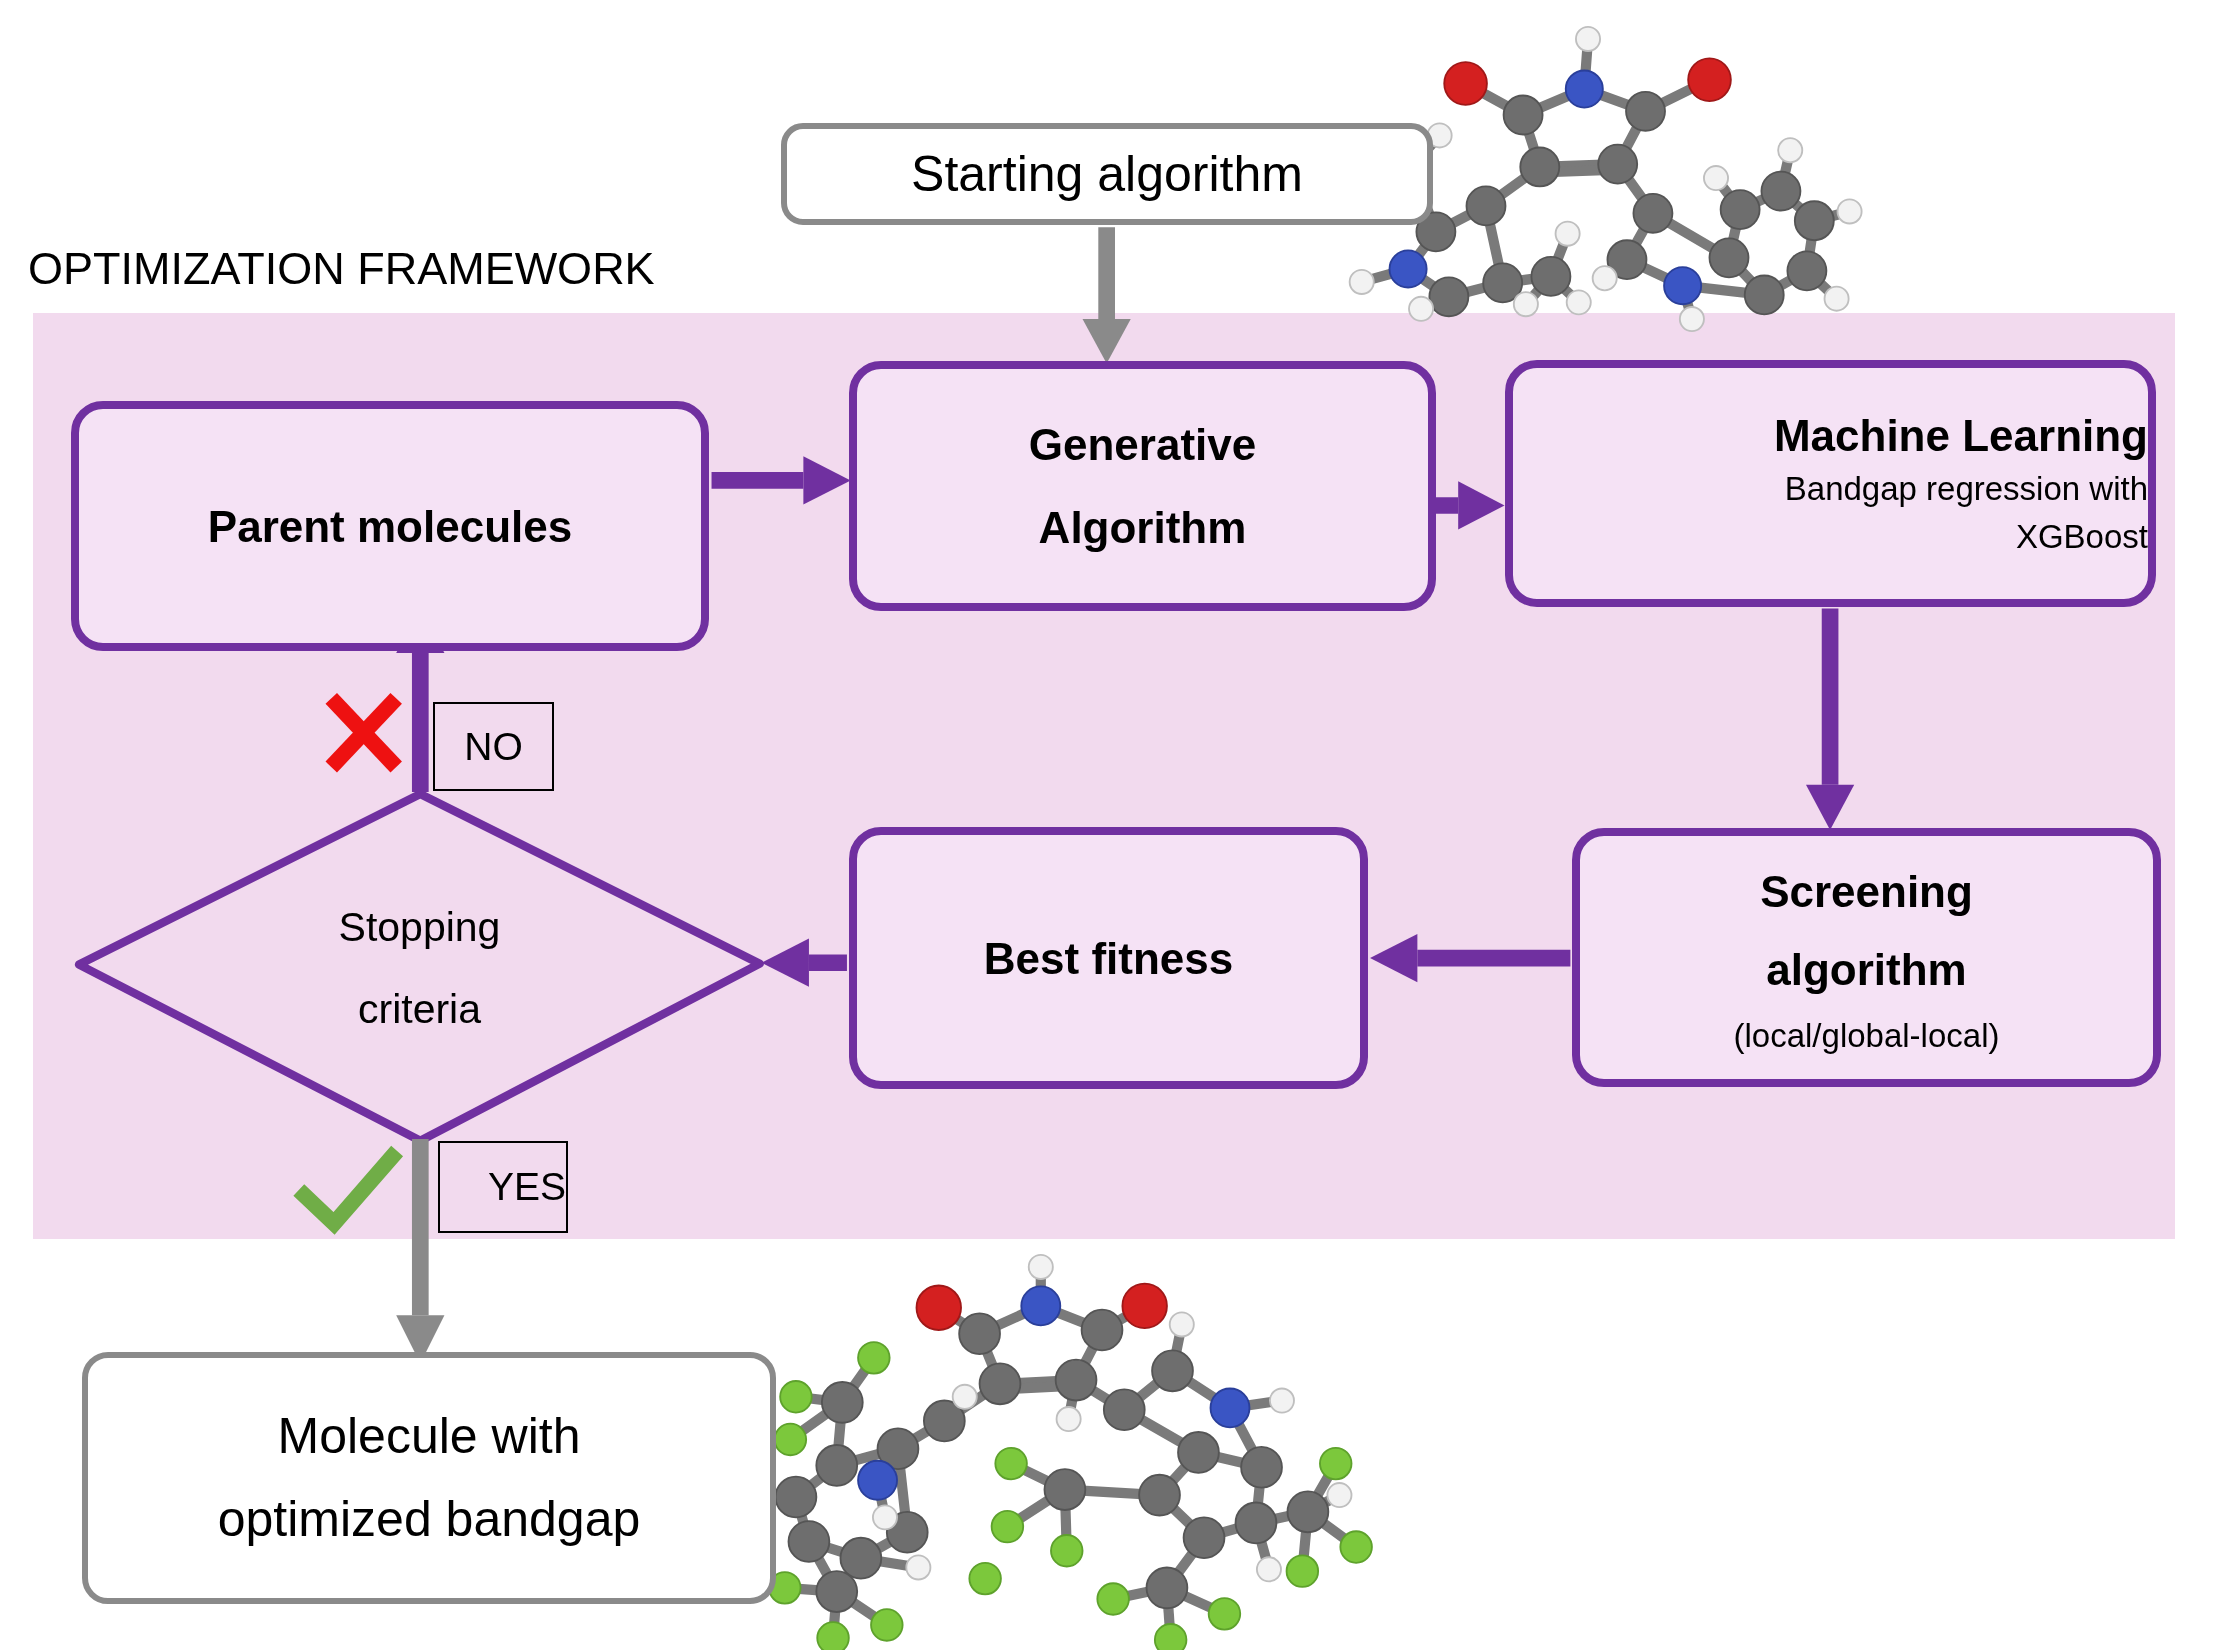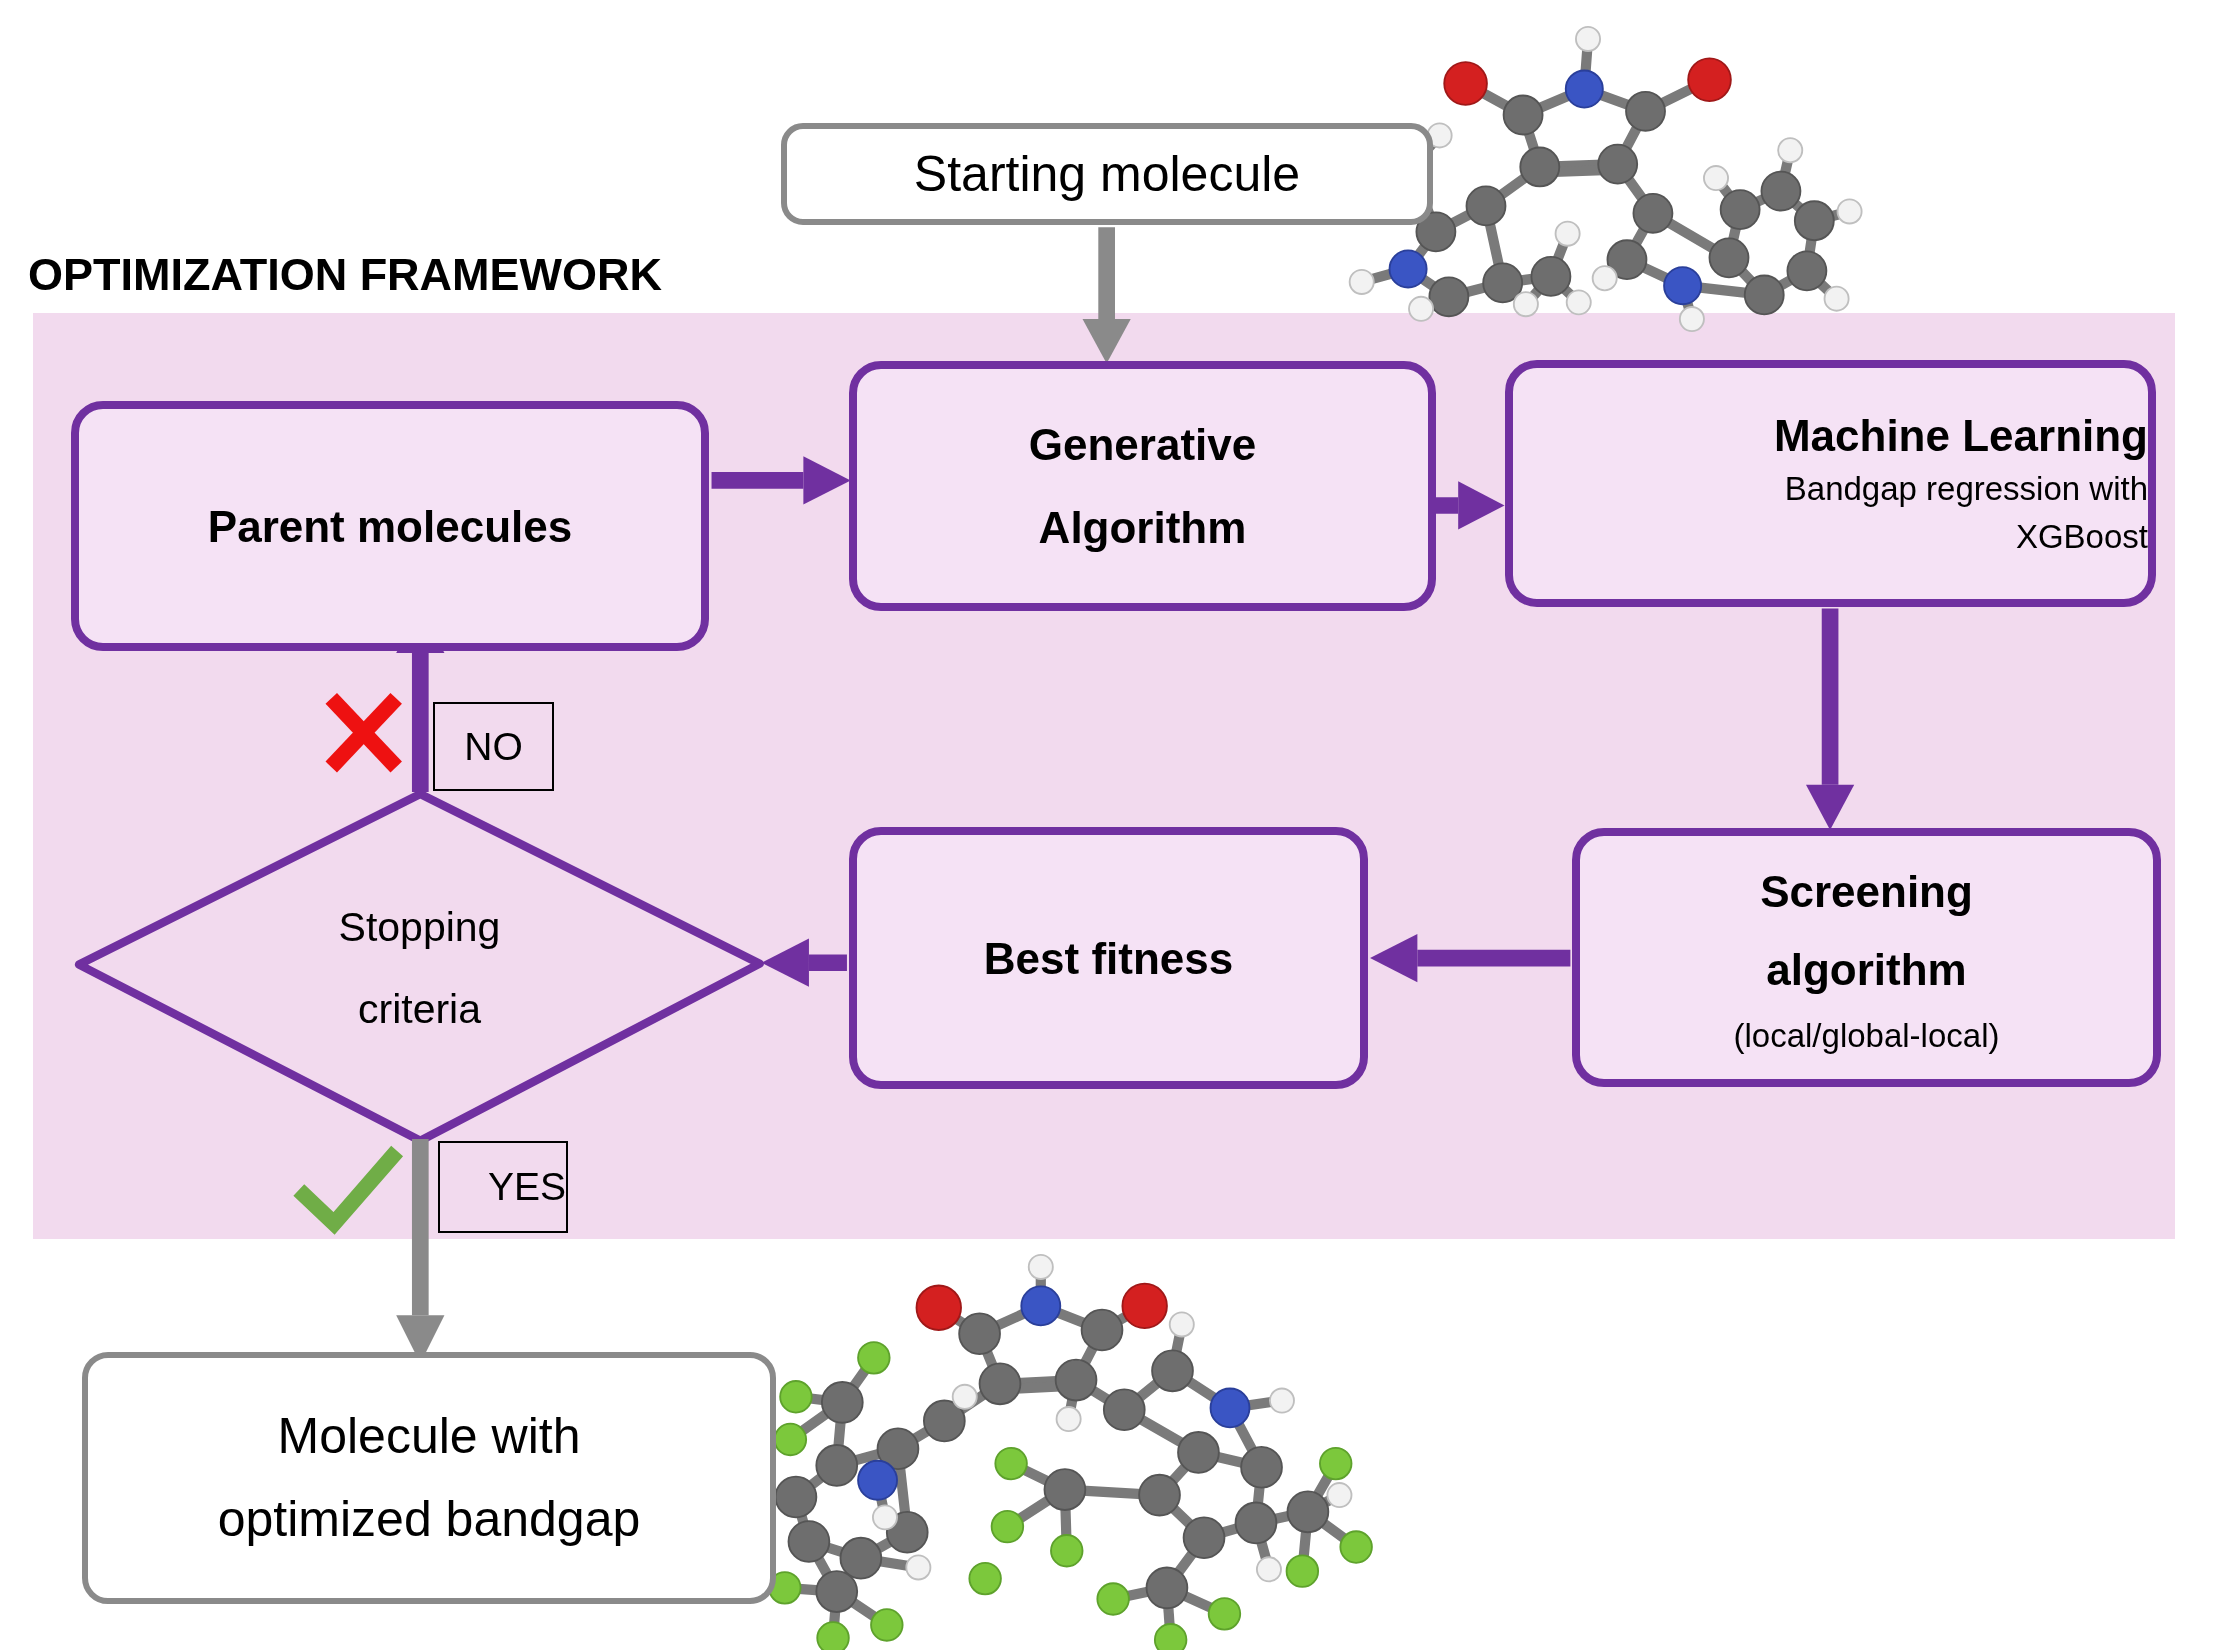--- a/index.html
+++ b/index.html
@@ -5,22 +5,22 @@
   html,body{margin:0;padding:0;background:#ffffff;}
   .canvas{
     position:relative;width:2217px;height:1650px;background:#ffffff;overflow:hidden;
     font-family:"Liberation Sans", sans-serif;color:var(--text-black,#000);
   }
   .pink-region{
     position:absolute;left:33px;top:313px;width:2142px;height:926px;
     background:var(--pink-bg,#F2DAEE);
   }
   .fw-title{
-    position:absolute;left:28px;top:243px;font-size:45px;font-weight:bold;
-    letter-spacing:0px;white-space:nowrap;margin-top:6px;
+    position:absolute;left:28px;top:243px;font-size:45px;font-weight:normal;
+    letter-spacing:0px;white-space:nowrap;
   }
   svg.layer{position:absolute;left:0;top:0;}
   .node{
     position:absolute;display:flex;flex-direction:column;align-items:center;justify-content:center;
     box-sizing:border-box;text-align:center;
     border:8.3px solid var(--purple,#7030A0);border-radius:32px;
     background:var(--node-fill,#F5E2F5);
   }
   .node .t-bold{font-size:44px;font-weight:bold;line-height:83px;white-space:nowrap;}
   .node .t-bold-tight{font-size:44px;font-weight:bold;line-height:59px;white-space:nowrap;}
@@ -315,21 +315,21 @@
         <circle class="aH" cx="1040" cy="1506" r="13"></circle>
           <circle class="aH" cx="1152" cy="1530" r="13"></circle>
         <circle class="aH" cx="990" cy="1690" r="13"></circle>
           <circle class="aH" cx="1444" cy="1612" r="13"></circle>
         <circle class="aH" cx="1368" cy="1692" r="13"></circle>
       </g>
     </g>
   </svg>
 
   <div class="gray-node" style="left:781px;top:123px;width:652px;height:102px;">
-    <span class="t-big">Starting molecule</span>
+    <span class="t-big">Starting algorithm</span>
   </div>
 
   <div class="node" style="left:71px;top:361px;width:638px;height:250px;margin-top:40px;">
     <span class="t-bold">Parent molecules</span>
   </div>
 
   <div class="node" style="left:849px;top:361px;width:587px;height:250px;">
     <span class="t-bold">Generative</span>
     <span class="t-bold">Algorithm</span>
   </div>

